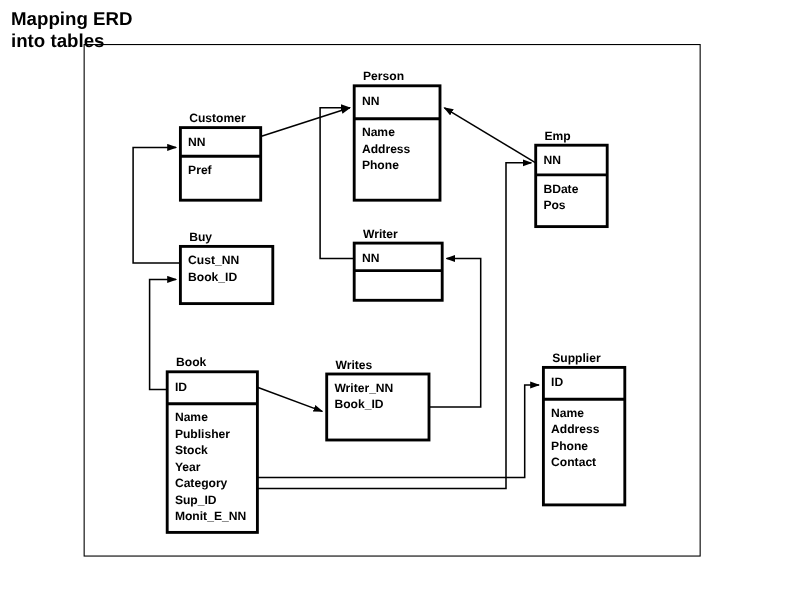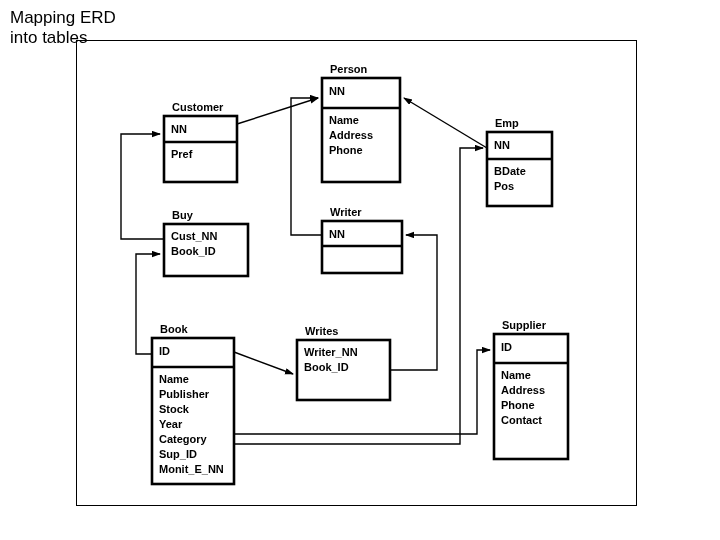--- a/index.html
+++ b/index.html
@@ -17,21 +17,21 @@
     height: 540px;
     background: #ffffff;
     overflow: hidden;
   }
   #slide-title {
     position: absolute;
     left: 10px;
     top: 8px;
     width: 300px;
     font-size: 17px;
-    font-weight: normal;
+    font-weight: bold;
     line-height: 1.15;
     color: #000000;
     white-space: pre-line;
     z-index: 5;
   }
   #diagram-frame {
     position: absolute;
     left: 76px;
     top: 40px;
     width: 561px;

